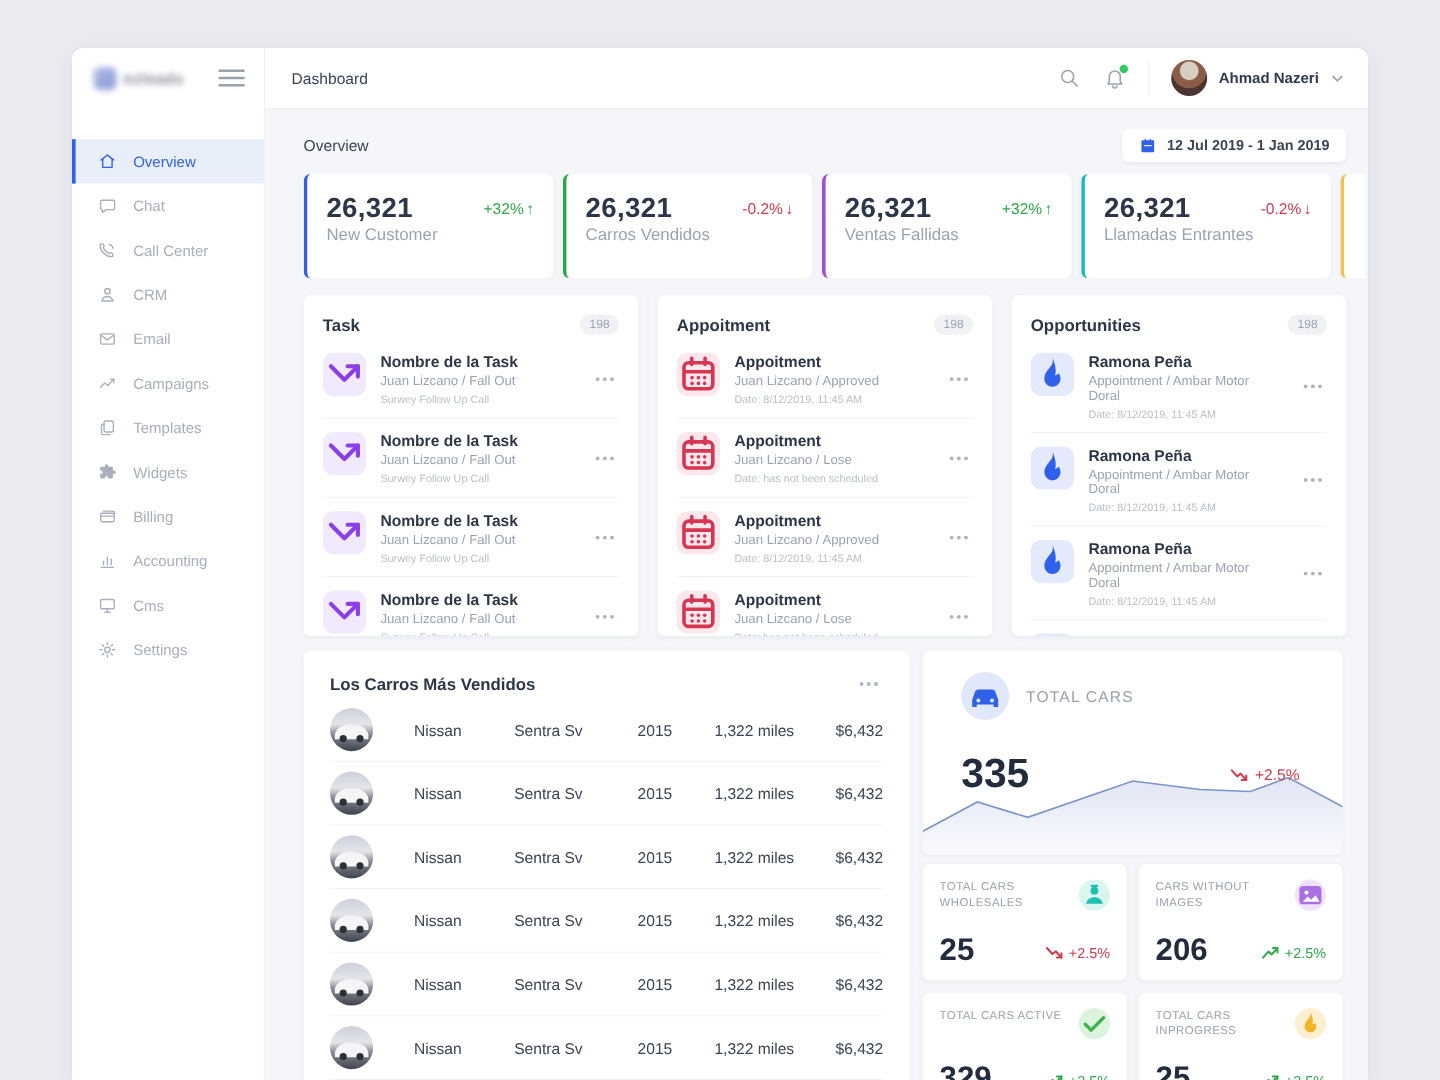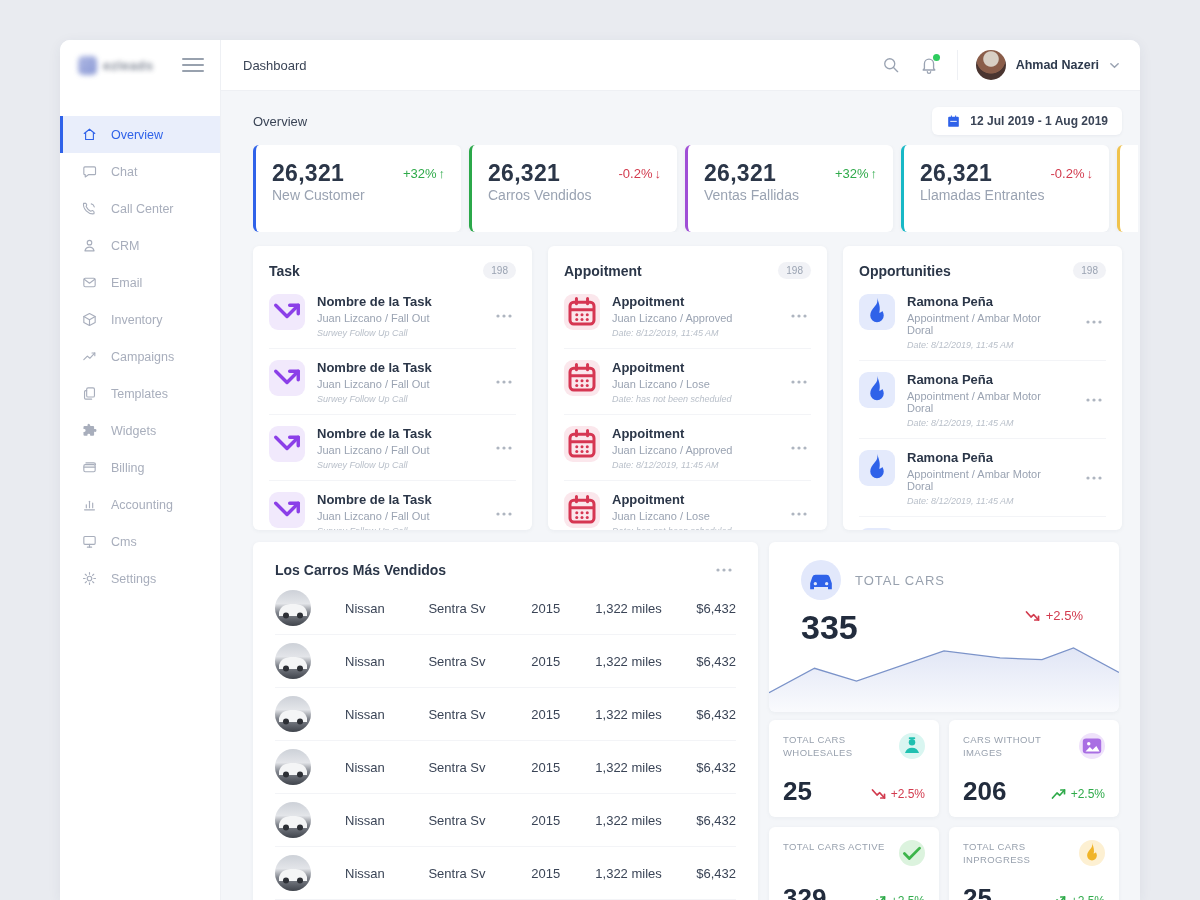--- a/index.html
+++ b/index.html
@@ -63,21 +63,21 @@
   .badge{background:#f1f2f6;color:#9aa3b2;font-size:10px;border-radius:9px;padding:3px 8px;}
   .p-item{display:flex;align-items:flex-start;gap:12px;padding:11px 0 10px;}
   .p-item + .p-item{border-top:1px solid #f3f4f7;}
   .p-ic{flex:0 0 36px;width:36px;height:36px;border-radius:9px;display:flex;align-items:center;justify-content:center;}
   .p-ic svg{width:19px;height:19px;}
   .task-ic{background:#f1e9fc;color:#8b3fe8;}
   .appt-ic{background:#fbe7ec;color:#d63652;}
   .opp-ic{background:#e4eafc;color:#2f62e9;}
   .p-title{font-size:13px;font-weight:bold;color:#2b3648;}
   .p-sub{font-size:11px;color:#9aa3b2;margin-top:3px;}
-  .p-meta{font-size:9px;color:#b8bfc9;margin-top:4px;font-style:italic;}
+  .p-meta{font-size:9px;color:#b8bfc9;margin-top:4px;}
   .dots{margin-left:auto;align-self:center;color:#aeb5c0;cursor:pointer;display:flex;padding:4px;}
   .dots svg{width:16px;height:4px;}
   
   .bottom{display:flex;gap:11px;margin-top:12px;}
   .table-card{flex:0 0 505px;width:505px;background:#fff;border-radius:6px;box-shadow:0 1px 4px rgba(40,50,80,.05);
               padding:20px 22px;box-sizing:border-box;height:480px;}
   .tc-head{display:flex;justify-content:space-between;align-items:center;margin-bottom:4px;}
   .tc-title{font-size:14px;font-weight:bold;color:#2b3648;}
   .t-row{display:flex;align-items:center;height:52px;font-size:13px;color:#3a4456;}
   .t-row + .t-row{border-top:1px solid #f3f4f7;}
@@ -89,21 +89,21 @@
   .t-year{width:66px;}
   .t-miles{width:104px;}
   .t-price{flex:1;text-align:right;}
   .right-col{flex:0 0 350px;width:350px;display:flex;flex-direction:column;gap:8px;}
   .total-card{position:relative;height:170px;background:#fff;border-radius:6px;box-shadow:0 1px 4px rgba(40,50,80,.05);
               padding:18px 32px;box-sizing:border-box;overflow:hidden;}
   .total-head{display:flex;align-items:center;gap:14px;}
   .total-ic{width:40px;height:40px;border-radius:50%;background:#e2e8fb;color:#2f62e9;display:flex;align-items:center;justify-content:center;}
   .total-ic svg{width:21px;height:21px;}
   .total-label{font-size:13px;color:#98a1ae;letter-spacing:1px;}
-  .total-row{display:flex;justify-content:space-between;align-items:flex-start;margin-top:8px;position:relative;z-index:2;}
+  .total-row{display:flex;justify-content:space-between;align-items:center;margin-top:26px;position:relative;z-index:2;}
   .total-value{font-size:34px;font-weight:bold;color:#222c3d;}
   .total-trend{font-size:13px;display:flex;align-items:center;gap:5px;margin-right:4px;}
   .zz{width:16px;height:12px;display:flex;}
   .zz svg{width:16px;height:12px;}
   .spark{position:absolute;left:0;right:0;bottom:0;height:72px;z-index:1;}
   .spark svg{width:100%;height:100%;display:block;}
   .minis{display:grid;grid-template-columns:170px 170px;gap:10px;}
   .mini{height:97px;background:#fff;border-radius:6px;box-shadow:0 1px 4px rgba(40,50,80,.05);
         padding:13px 14px;box-sizing:border-box;display:flex;flex-direction:column;justify-content:space-between;}
   .mini-top{display:flex;justify-content:space-between;align-items:flex-start;}
@@ -176,30 +176,20 @@
           <div class="nav-item">
             <span class="nav-ic">
               <svg viewBox="0 0 24 24" fill="none" stroke="currentColor" stroke-width="1.6" stroke-linecap="round" stroke-linejoin="round" style="width:100%;height:100%">
                 <rect x="4" y="6" width="16" height="12" rx="2"></rect>
                 <path d="M4.5 7.5L12 13l7.5-5.5"></path>
               </svg>
             </span>
             <span class="nav-label">Email</span>
           </div>
 
-          <div class="nav-item">
-            <span class="nav-ic">
-              <svg viewBox="0 0 24 24" fill="none" stroke="currentColor" stroke-width="1.6" stroke-linecap="round" stroke-linejoin="round" style="width:100%;height:100%">
-                <path d="M12 3.5l8 4.3v8.4l-8 4.3-8-4.3V7.8z"></path>
-                <path d="M4 7.8l8 4.4 8-4.4"></path>
-                <path d="M12 12.2v8.3"></path>
-              </svg>
-            </span>
-            <span class="nav-label">Inventory</span>
-          </div>
 
           <div class="nav-item">
             <span class="nav-ic">
               <svg viewBox="0 0 24 24" fill="none" stroke="currentColor" stroke-width="1.6" stroke-linecap="round" stroke-linejoin="round" style="width:100%;height:100%">
                 <path d="M4 16.5l5-5 3.5 3 7-7.5"></path>
                 <path d="M15.5 7h4v4"></path>
               </svg>
             </span>
             <span class="nav-label">Campaigns</span>
           </div>
@@ -304,21 +294,21 @@
 
         <div class="ov-row">
           <span class="ov-title">Overview</span>
           <div class="date-pill">
             <span class="cal">
                 <svg viewBox="0 0 24 24" fill="currentColor" style="width:100%;height:100%">
                   <path d="M5 4.5h14A1.5 1.5 0 0 1 20.5 6v13A1.5 1.5 0 0 1 19 20.5H5A1.5 1.5 0 0 1 3.5 19V6A1.5 1.5 0 0 1 5 4.5zM5 9h14v9.8H5zM7.8 2.5h1.6v3H7.8zm6.8 0h1.6v3h-1.6z"></path>
                   <rect x="6.8" y="11" width="10.4" height="1.6" fill="#fff" opacity="0.9"></rect>
                 </svg>
               </span>
-            <span>12 Jul 2019 - 1 Aug 2019</span>
+            <span>12 Jul 2019 - 1 Jan 2019</span>
           </div>
         </div>
 
         <div class="stats">
 
             <div class="stat-card" style="border-left-color: rgb(47, 98, 233);">
               <div class="stat-top">
                 <span class="stat-value">26,321</span>
                 <span class="stat-trend" style="color: rgb(47, 170, 74);">
                   <span>+32%</span>

